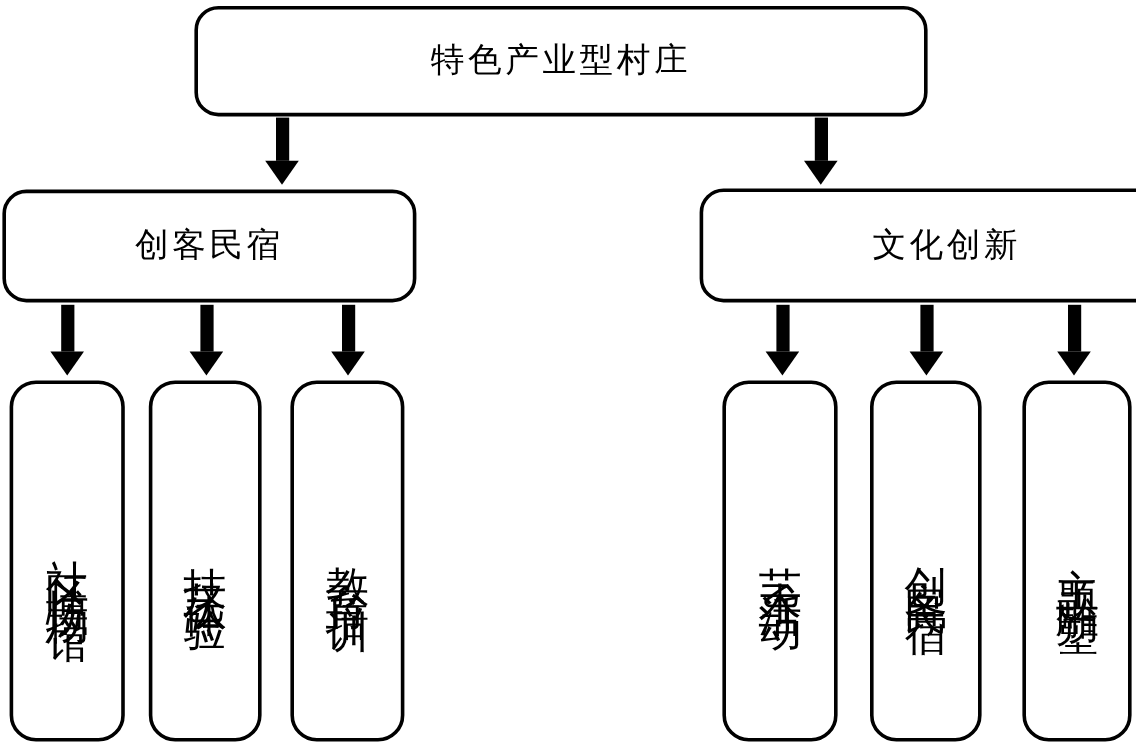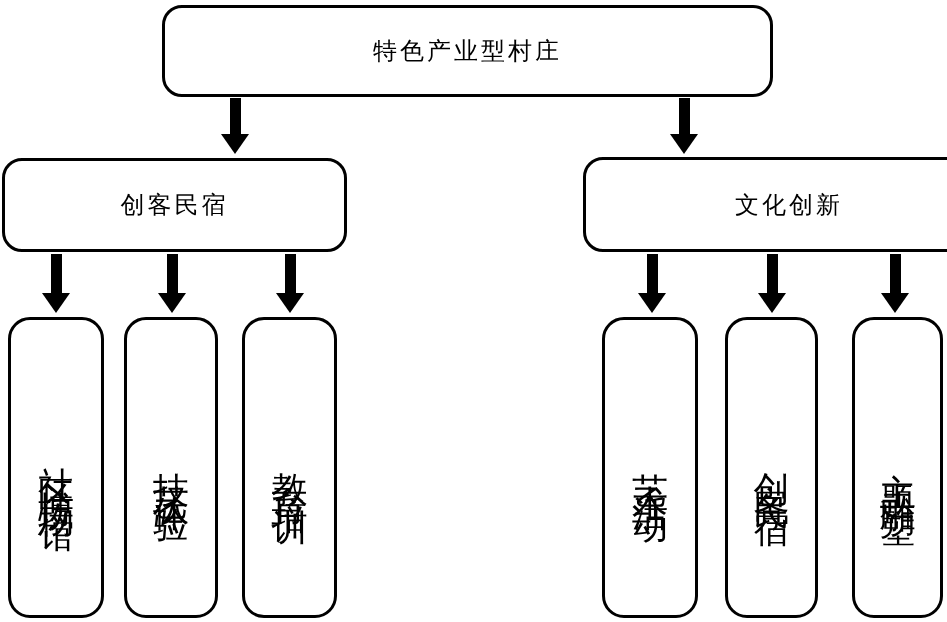--- a/index.html
+++ b/index.html
@@ -18,21 +18,21 @@
   .node {
     position: absolute;
     border: 3px solid #000;
     border-radius: 20px;
     background: #ffffff;
     display: flex;
     align-items: center;
     justify-content: center;
   }
   .node-h .label {
-    font-size: 24px;
+    font-size: 28px;
     letter-spacing: 3px;
     white-space: nowrap;
     line-height: 1;
   }
   .node-v .label {
     writing-mode: vertical-rl;
     text-orientation: upright;
     font-size: 36px;
     letter-spacing: 12px;
     line-height: 1;

